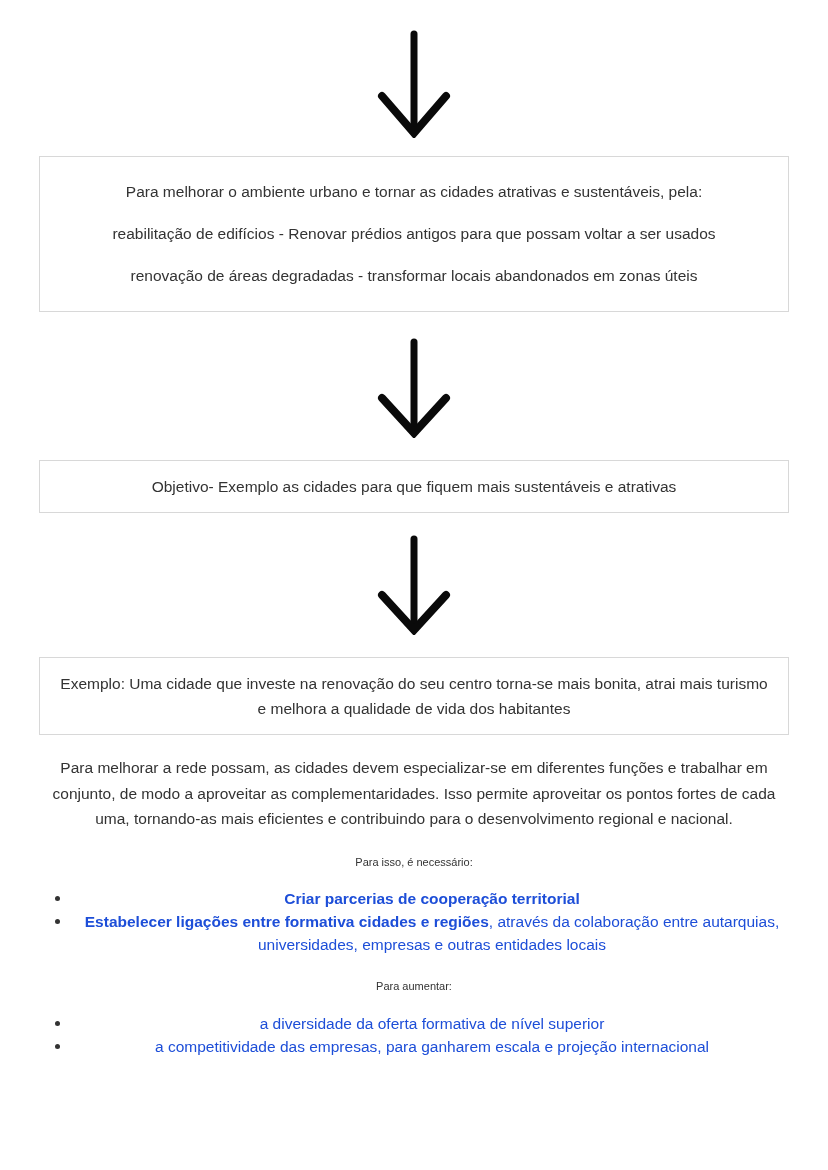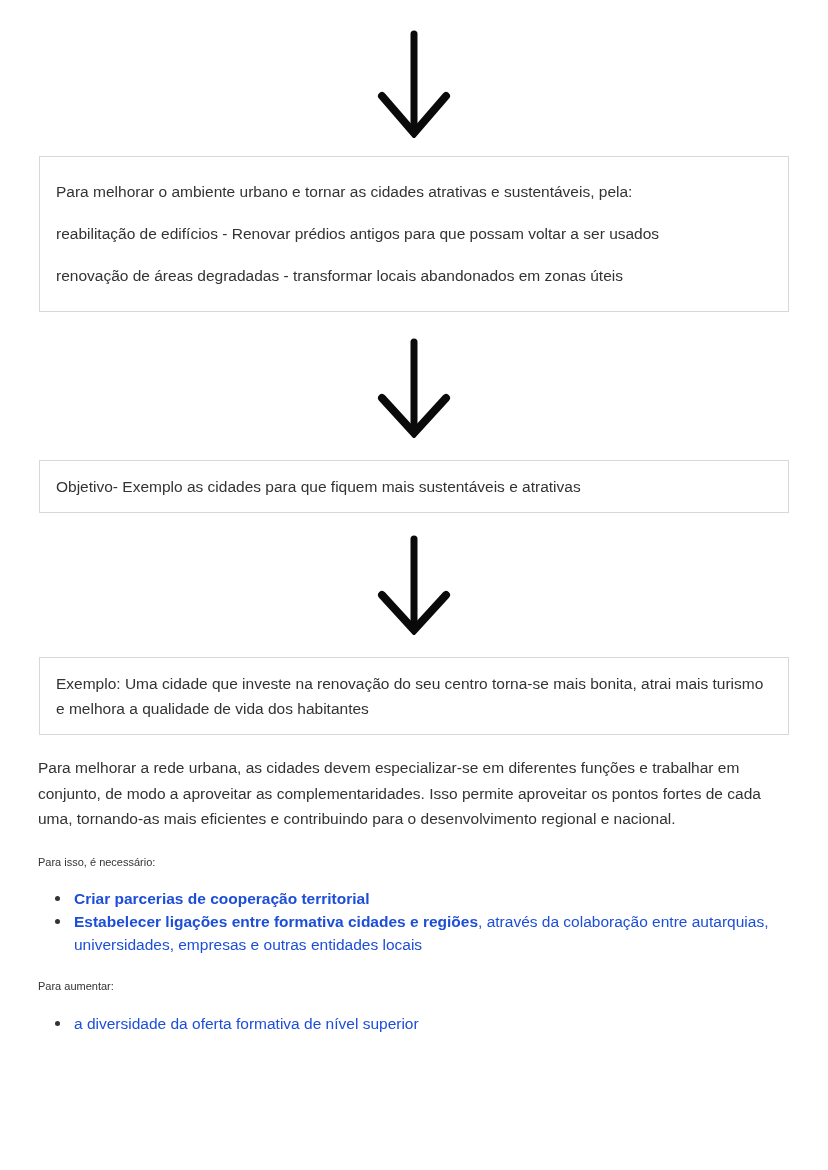--- a/index.html
+++ b/index.html
@@ -13,20 +13,21 @@
     font-family: "Liberation Sans", sans-serif;
     color: #333333;
     overflow: hidden;
     position: relative;
   }
   .page {
     width: 828px;
     height: 1170px;
     position: relative;
     box-sizing: border-box;
+    text-align: center;
   }
 
   
   .arrow-wrap {
     width: 100%;
     display: flex;
     justify-content: center;
     align-items: center;
   }
   .arrow-wrap svg {
@@ -159,21 +160,21 @@
   <div class="info-box">
     <div class="info-box-inner" style="padding-top:13px;padding-bottom:13px;">
       <div class="box-para">Exemplo: Uma cidade que investe na renovação do seu centro torna-se mais bonita, atrai mais turismo e melhora a qualidade de vida dos habitantes</div>
     </div>
   </div>
 
   <div class="sp-gap-md"></div>
 
   <div class="body-block">
 
-    <p class="body-para">Para melhorar a rede urbana, as cidades devem especializar-se em diferentes funções e trabalhar em conjunto, de modo a aproveitar as complementaridades. Isso permite aproveitar os pontos fortes de cada uma, tornando-as mais eficientes e contribuindo para o desenvolvimento regional e nacional.</p>
+    <p class="body-para">Para melhorar a rede possam, as cidades devem especializar-se em diferentes funções e trabalhar em conjunto, de modo a aproveitar as complementaridades. Isso permite aproveitar os pontos fortes de cada uma, tornando-as mais eficientes e contribuindo para o desenvolvimento regional e nacional.</p>
 
     <div class="sp-gap-sm"></div>
 
     <p class="lead-in">Para isso, é necessário:</p>
 
     <div class="sp-gap-xs"></div>
 
     <ul class="bullets">
       <li>
         <span class="b">Criar parcerias de cooperação territorial</span><span></span>
@@ -184,17 +185,18 @@
     </ul>
 
     <div class="sp-gap-sm"></div>
 
     <p class="lead-in">Para aumentar:</p>
 
     <div class="sp-gap-xs"></div>
 
     <ul class="bullets">
       <li>a diversidade da oferta formativa de nível superior</li>
+      <li>a competitividade das empresas, para ganharem escala e projeção internacional</li>
     </ul>
 
   </div>
 
 </div>
 
 </body></html>

